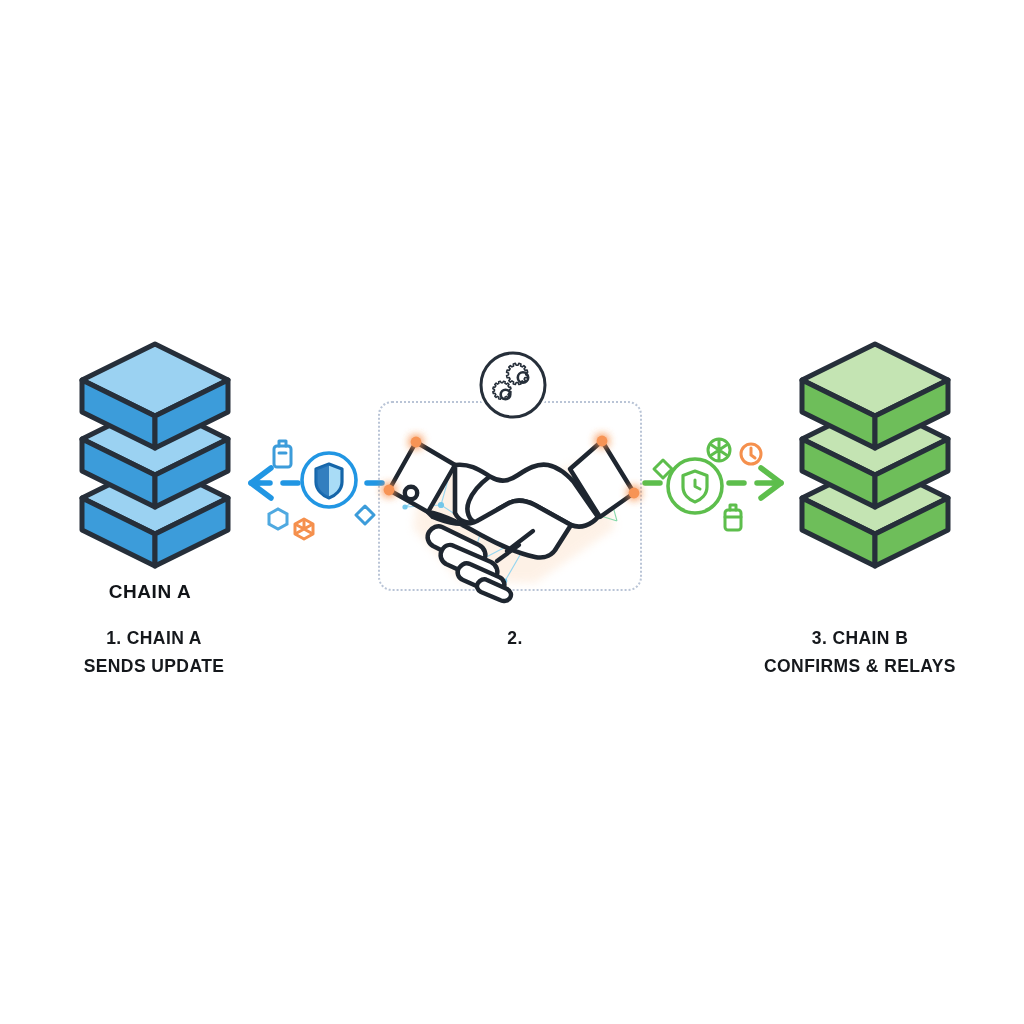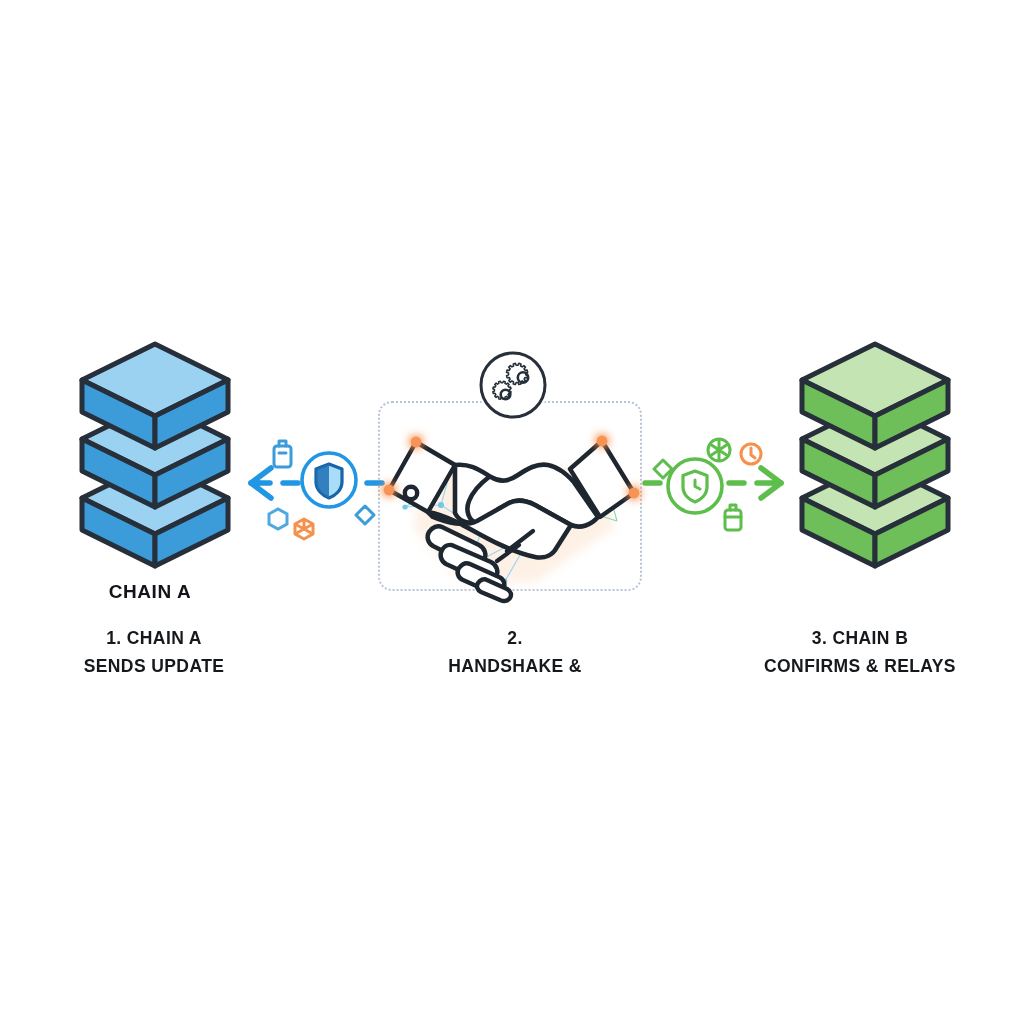--- a/index.html
+++ b/index.html
@@ -335,21 +335,20 @@
   <div class="chain-title" id="chain-a-title">CHAIN A</div>
 
 
   <div class="step-caption" id="caption-a">
     <div>1. CHAIN A</div>
     <div>SENDS UPDATE</div>
   </div>
 
   <div class="step-caption" id="caption-b">
     <div>2.</div>
-    <div>HANDSHAKE &amp;</div>
   </div>
 
   <div class="step-caption" id="caption-c">
     <div>3. CHAIN B</div>
     <div>CONFIRMS &amp; RELAYS</div>
   </div>
 
   <h1 class="sr">Cross-Chain Message Flow</h1>
 </div>
 

